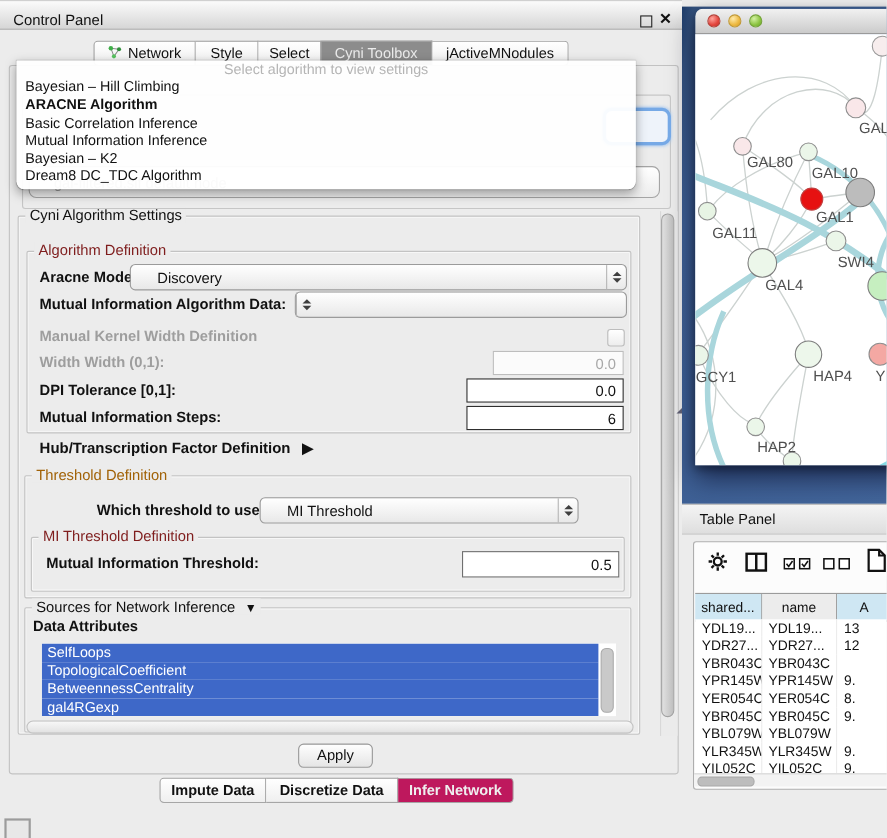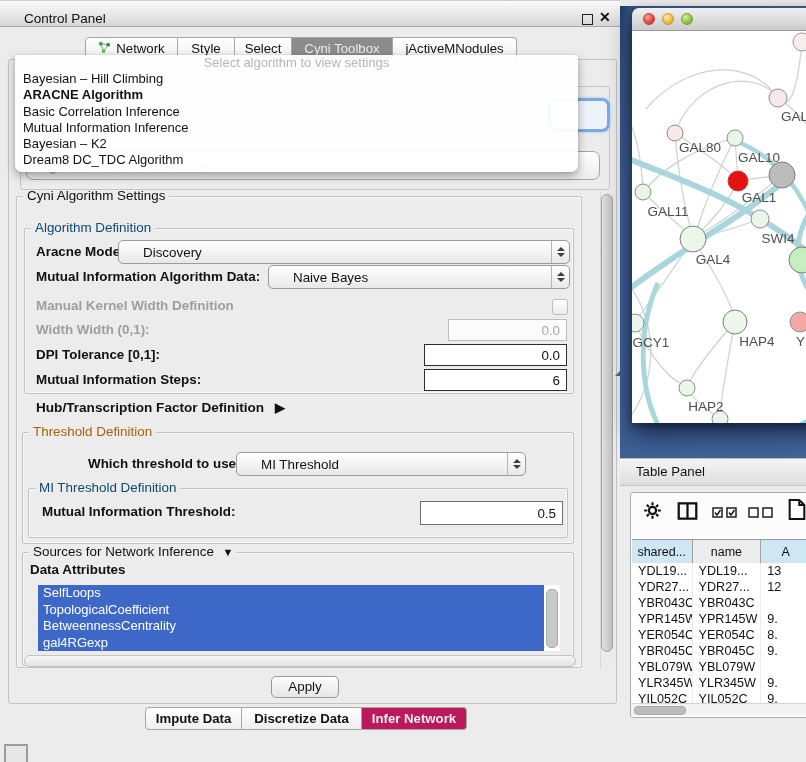--- a/index.html
+++ b/index.html
@@ -4,40 +4,40 @@
 <style>
   html,body{margin:0;padding:0}
   body{width:806px;height:762px;position:relative;overflow:hidden;background:#ececec;
        font-family:"Liberation Sans",sans-serif;font-size:13px;color:#111;}
   .abs{position:absolute}
 
   
   .cp-titlebar{left:0;top:6;width:620px;height:25px;
     background:linear-gradient(#fbfbfb,#d6d6d6);
     border-top:1px solid #d0d0d0;border-bottom:1px solid #a9a9a9}
-  .cp-title{left:24px;top:11px;font-size:13.5px}
+  .cp-title{left:12px;top:11px;font-size:13.5px}
   .float-btn{left:582px;top:14px;width:9px;height:9px;border:1.5px solid #222;background:transparent}
   .close-btn{left:599px;top:9px;font-size:14px;font-weight:bold;color:#111;cursor:default}
 
   .tabbar{left:85px;top:37px;height:23px;display:flex}
   .tabbar .seg{background:linear-gradient(#ffffff,#efefef);border:1px solid #a6a6a6;border-left:0;
     display:flex;align-items:center;justify-content:center;font-size:13.2px;box-sizing:border-box;gap:5px}
   .tabbar .seg:nth-child(1){border-left:1px solid #a6a6a6;border-radius:4px 0 0 4px;width:93px}
   .tabbar .seg:nth-child(2){width:57px}
   .tabbar .seg:nth-child(3){width:57px}
   .tabbar .seg:nth-child(4){width:101px}
   .tabbar .seg:nth-child(5){width:124px;border-radius:0 4px 4px 0}
   .tabbar .seg.sel{background:#8c8c8c;color:#ececec}
 
   .outer-box{left:8px;top:59px;width:607px;height:643px;border:1px solid #c2c2c2;border-radius:3px}
 
   
   .gbox{position:absolute;border:1px solid #c3c3c3;border-radius:2px;box-shadow:inset 0 0 0 1px #f7f7f7}
   .gtitle{position:absolute;top:-9px;left:6px;background:#ececec;padding:0 4px;font-size:13.4px;white-space:nowrap}
-  .t-blue{color:#0c4a6e}.t-green{color:#a16207}
+  .t-blue{color:#7f1d1d}.t-green{color:#a16207}
 
   .lbl{position:absolute;font-size:13.4px;font-weight:bold;line-height:24px;white-space:nowrap}
   .lbl.plain{font-weight:bold}
   .lbl.dis{color:#9e9e9e}
 
   .combo{position:absolute;display:flex;align-items:center;background:linear-gradient(#ffffff,#e8e8e8);
     border:1px solid #9b9b9b;border-radius:5px;font-size:13.4px;box-sizing:border-box}
   .combo .ctext{flex:1;padding-left:24px;white-space:nowrap;overflow:hidden}
   .combo .stepper{width:17px;align-self:stretch;border-left:1px solid #b5b5b5;display:flex;flex-direction:column;
     align-items:center;justify-content:center;gap:2px}
@@ -191,21 +191,20 @@
 <div class="combo" style="left:118px;top:240px;width:452px;height:24px">
   <span class="ctext">Discovery</span>
   <span class="stepper">
       <i class="tri-u"></i>
       <i class="tri-d"></i>
     </span>
 </div>
 
 <div class="abs lbl" style="left:36px;top:265px">Mutual Information Algorithm Data:</div>
 <div class="combo" style="left:268px;top:265px;width:302px;height:24px">
-  <span class="ctext">Naive Bayes</span>
   <span class="stepper">
       <i class="tri-u"></i>
       <i class="tri-d"></i>
     </span>
 </div>
 
 <div class="abs lbl dis" style="left:36px;top:294px">Manual Kernel Width Definition</div>
 <div class="chk" style="left:552px;top:299px"></div>
 
 <div class="abs lbl dis" style="left:36px;top:318px">Width Width (0,1):</div>

